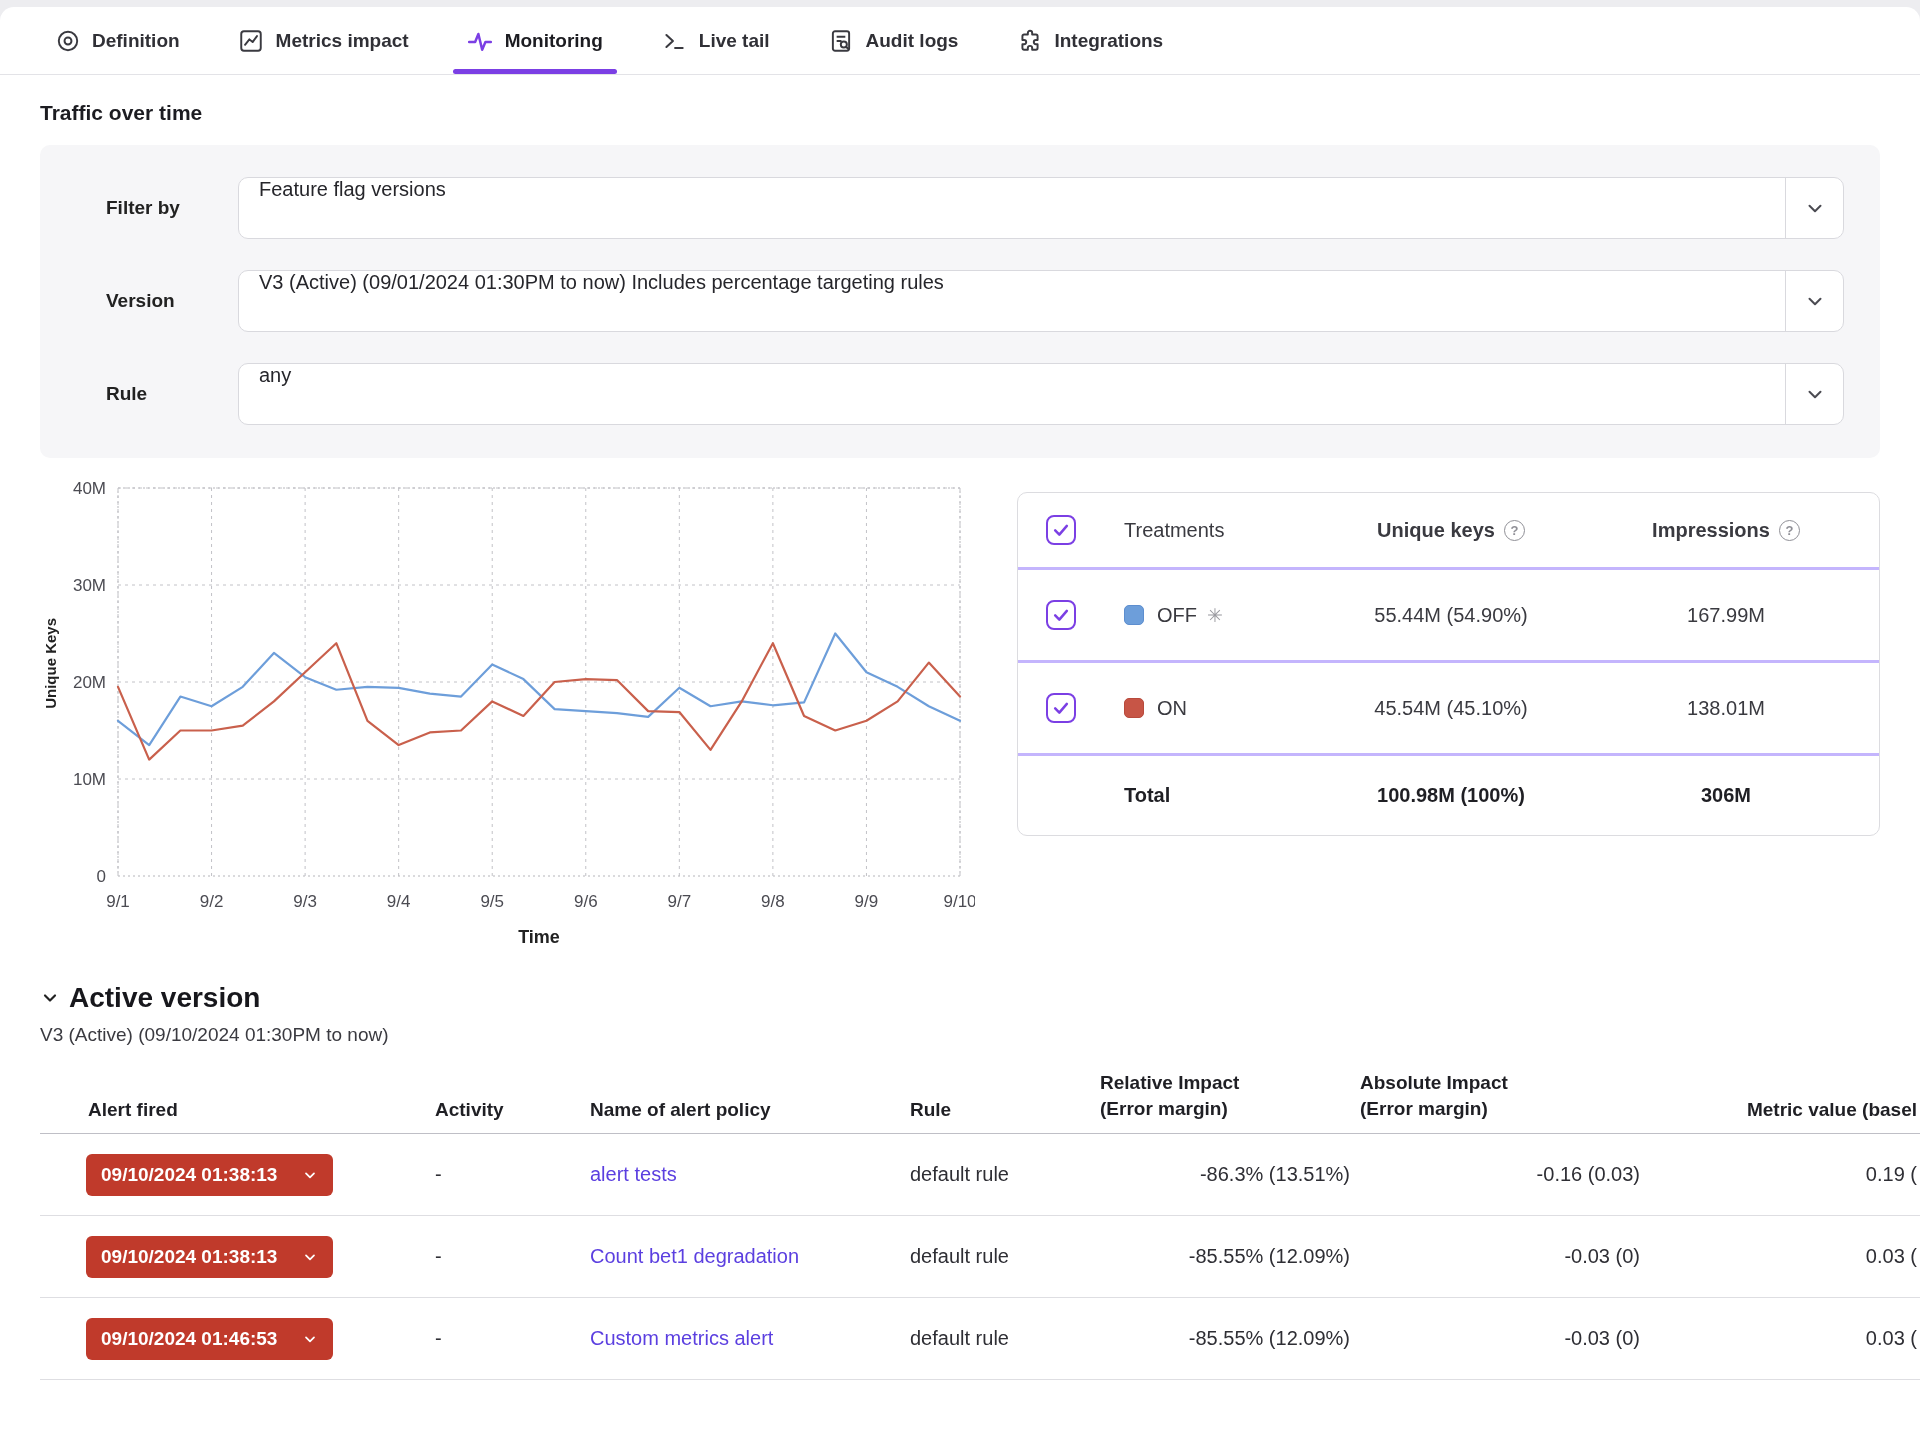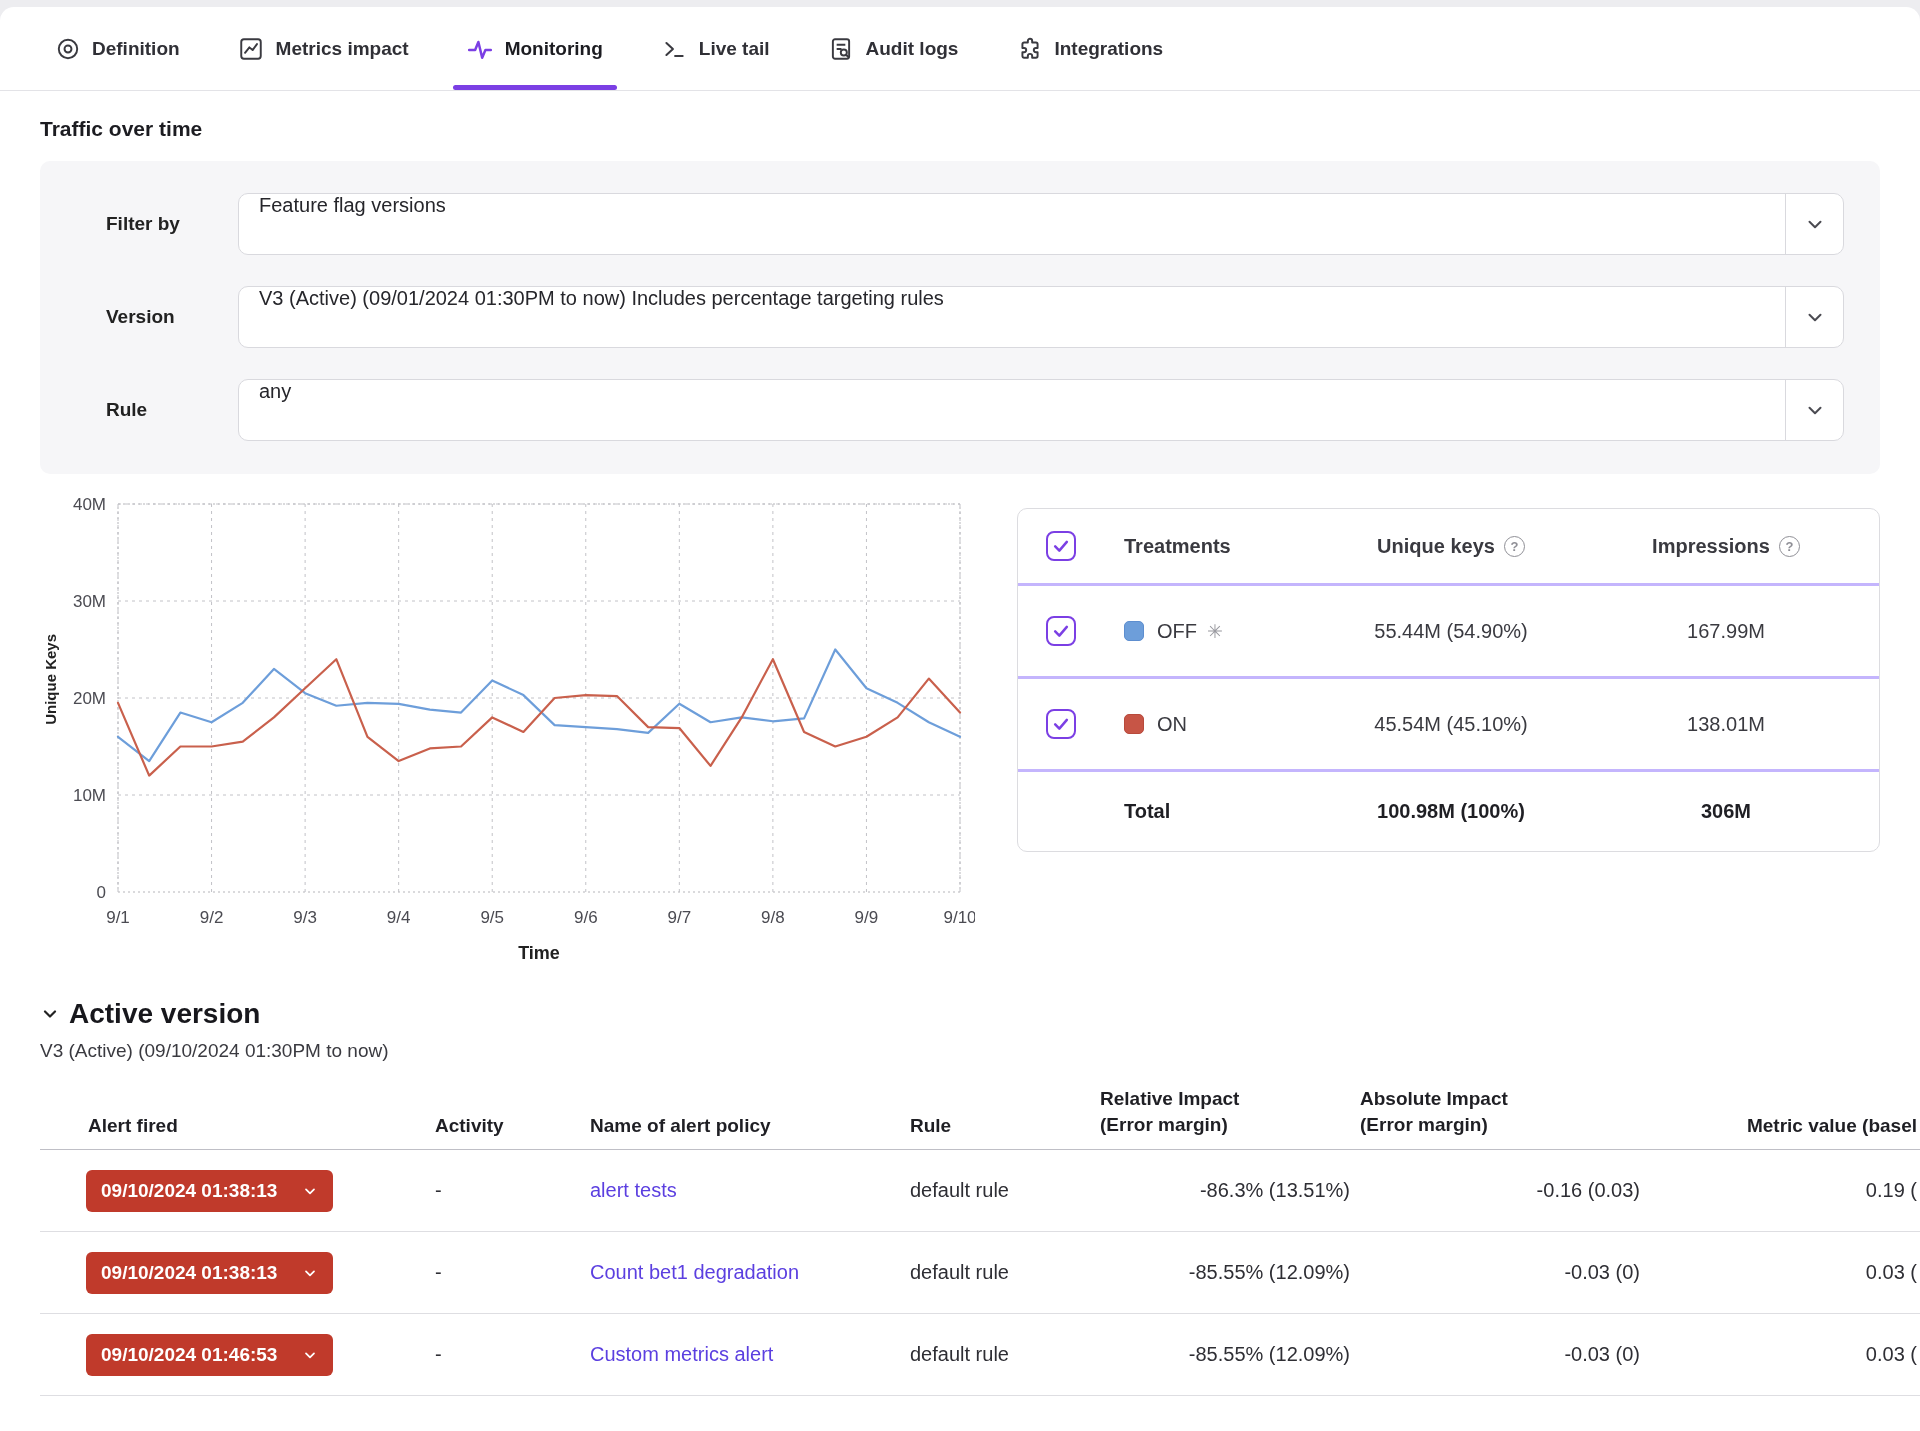--- a/index.html
+++ b/index.html
@@ -1,21 +1,21 @@
 <!DOCTYPE html>
 <html><head>
 <meta charset="utf-8">
 <style>
   *{margin:0;padding:0;box-sizing:border-box}
   html,body{width:1920px;height:1431px;overflow:hidden;background:#ededf0;
     font-family:"Liberation Sans",sans-serif;color:#2a2a30}
   .app{background:#fff;border-radius:14px 14px 0 0;margin-top:7px;height:1424px;overflow:hidden}
 
   
-  .tabbar{display:flex;align-items:stretch;gap:58px;padding:0 54px;height:84px;border-bottom:1px solid #e3e3e7}
+  .tabbar{display:flex;align-items:stretch;gap:58px;padding:0 54px;height:68px;border-bottom:1px solid #e3e3e7}
   .tab{display:flex;align-items:center;gap:11px;font-size:19px;font-weight:700;color:#303036;position:relative;cursor:pointer}
   .tab .ticon{width:27px;height:27px;display:flex;align-items:center;justify-content:center}
   .tab.active{color:#1c1c21}
   .tab.active::after{content:"";position:absolute;left:-14px;right:-14px;bottom:0;height:5px;border-radius:3px;background:#7b3fe4}
 
   
   .section-title{padding:26px 40px 0;font-size:21px;font-weight:700;color:#1c1c21}
 
   
   .filters{margin:20px 40px 0;background:#f6f6f8;border-radius:10px;padding:32px 36px 2px 66px}
@@ -211,21 +211,21 @@
       <div class="xlab">Time</div>
     </div>
 
     <div class="treatments">
       <div class="trow thead">
         <span class="cb">
           <svg width="20" height="20" viewBox="0 0 24 24">
               <path d="M5 12.5 L10 17.5 L19 7" fill="none" stroke="#7b3fe4" stroke-width="3" stroke-linecap="round" stroke-linejoin="round"></path>
             </svg>
         </span>
-        <span class="tname" style="font-weight:700">Treatments</span>
+        <span class="tname" style="font-weight:400">Treatments</span>
         <span class="tcell-c" style="font-weight:700">
           <span>Unique keys</span>
           <span class="help">?</span>
         </span>
         <span class="tcell-c" style="font-weight:700">
           <span>Impressions</span>
           <span class="help">?</span>
         </span>
       </div>
 

